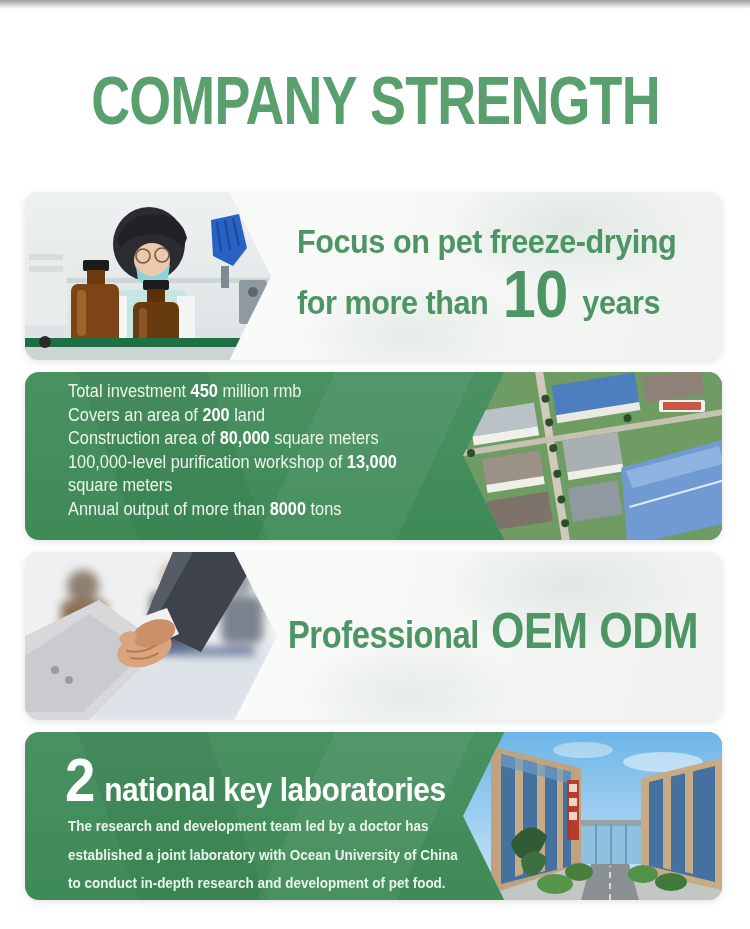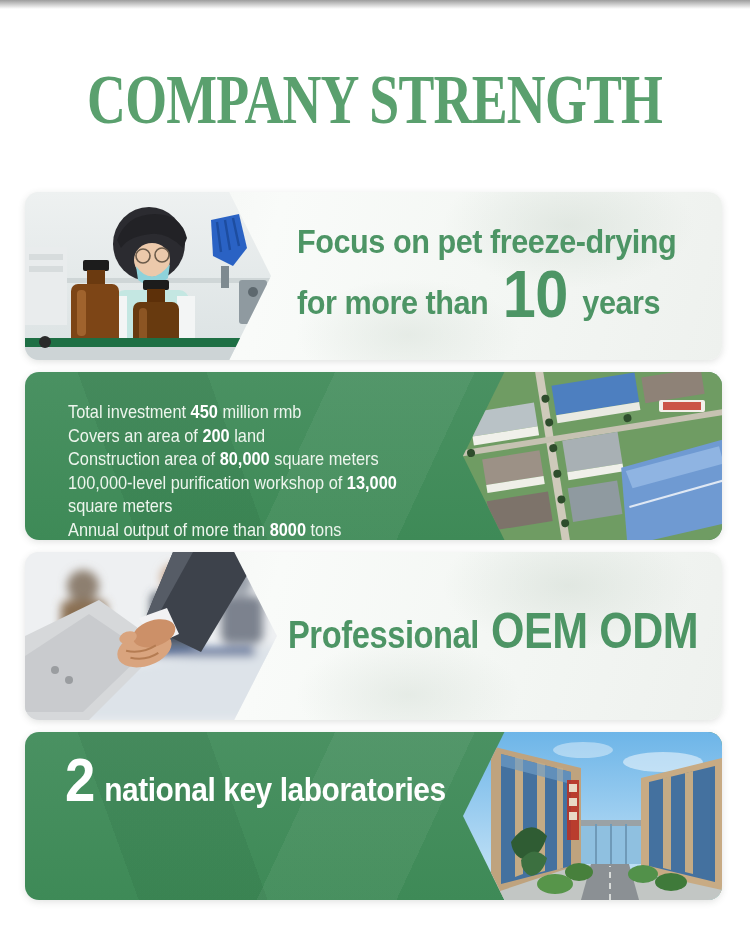--- a/index.html
+++ b/index.html
@@ -1,21 +1,21 @@
 <!DOCTYPE html>
 <html><head>
 <meta charset="utf-8">
 <style>
   * { margin:0; padding:0; box-sizing:border-box; }
   html,body { width:750px; background:#ffffff; font-family:"Liberation Sans", sans-serif; }
   body { height:929px; overflow:hidden; position:relative; }
 
   .top-strip { height:9px; width:750px; background:linear-gradient(#9d9d9d,#ffffff); }
 
-  .header-area { height:183px; display:flex; align-items:center; justify-content:center;font-family:Liberation Serif, serif; }
+  .header-area { height:183px; display:flex; align-items:center; justify-content:center; }
   .page-title {
     display:inline-block; font-size:69px; font-weight:bold; color:#5aa06e;
     transform:scaleX(.78); transform-origin:50% 50%; white-space:nowrap; letter-spacing:-1px;
   }
 
   .banner {
     position:relative; width:697px; height:168px; margin:0 0 12px 25px;
     border-radius:14px; overflow:hidden; box-shadow:0 2px 7px rgba(60,70,60,.15);
   }
   .banner.light { background:
@@ -39,21 +39,21 @@
   
   .b1-text { position:absolute; left:260px; top:0; bottom:8px; z-index:2;
     display:flex; flex-direction:column; justify-content:center; color:#4d9565;margin-left:12px; }
   .b1-line1 { font-size:34px; font-weight:bold; white-space:nowrap; letter-spacing:-.5px;
     transform:scaleX(.9); transform-origin:0 50%; margin-bottom:4px; }
   .b1-line2 { display:flex; align-items:baseline; font-size:34px; font-weight:bold;
     white-space:nowrap; letter-spacing:-.5px; transform:scaleX(.9); transform-origin:0 50%; }
   .b1-years { font-size:66px; line-height:.8; margin:0 16px; position:relative; top:3px; }
 
   
-  .b2-text { position:absolute; left:43px; top:28px; z-index:2; color:#edf5ed;
+  .b2-text { position:absolute; left:43px; top:7px; z-index:2; color:#edf5ed;
     font-size:19px; line-height:23.5px; }
   .b2-line { white-space:nowrap; transform:scaleX(.86); transform-origin:0 50%; }
   .b2-line b { color:#ffffff; }
 
   
   .b3-text { position:absolute; left:263px; top:0; bottom:10px; z-index:2;
     display:flex; align-items:center; color:#4d9565; }
   .b3-row { display:flex; align-items:baseline; white-space:nowrap;
     transform:scaleX(.86); transform-origin:0 50%; }
   .b3-prefix { font-size:38px; font-weight:bold; letter-spacing:-.5px; }
@@ -280,13 +280,18 @@
       <ellipse cx="208" cy="150" rx="16" ry="9" fill="#3f7a3a"></ellipse>
       <ellipse cx="92" cy="152" rx="18" ry="10" fill="#57954a"></ellipse>
       <path d="M48,110 q18,-26 36,-6 q-6,20 -20,24 q-14,-2 -16,-18 z" fill="#2f5c33"></path>
       <path d="M58,128 q12,-16 26,-2 q-4,16 -16,18 q-10,-4 -10,-16 z" fill="#3c7040"></path>
     </svg>
   </div>
   <div class="b4-head">
     <span class="b4-count">2</span>
     <span class="b4-title">national key laboratories</span>
   </div>
+  <div class="b4-desc">
+    <div class="b4-desc-line">The research and development team led by a doctor has</div>
+    <div class="b4-desc-line">established a joint laboratory with Ocean University of China</div>
+    <div class="b4-desc-line">to conduct in-depth research and development of pet food.</div>
+  </div>
 </div>
 
 </body></html>

